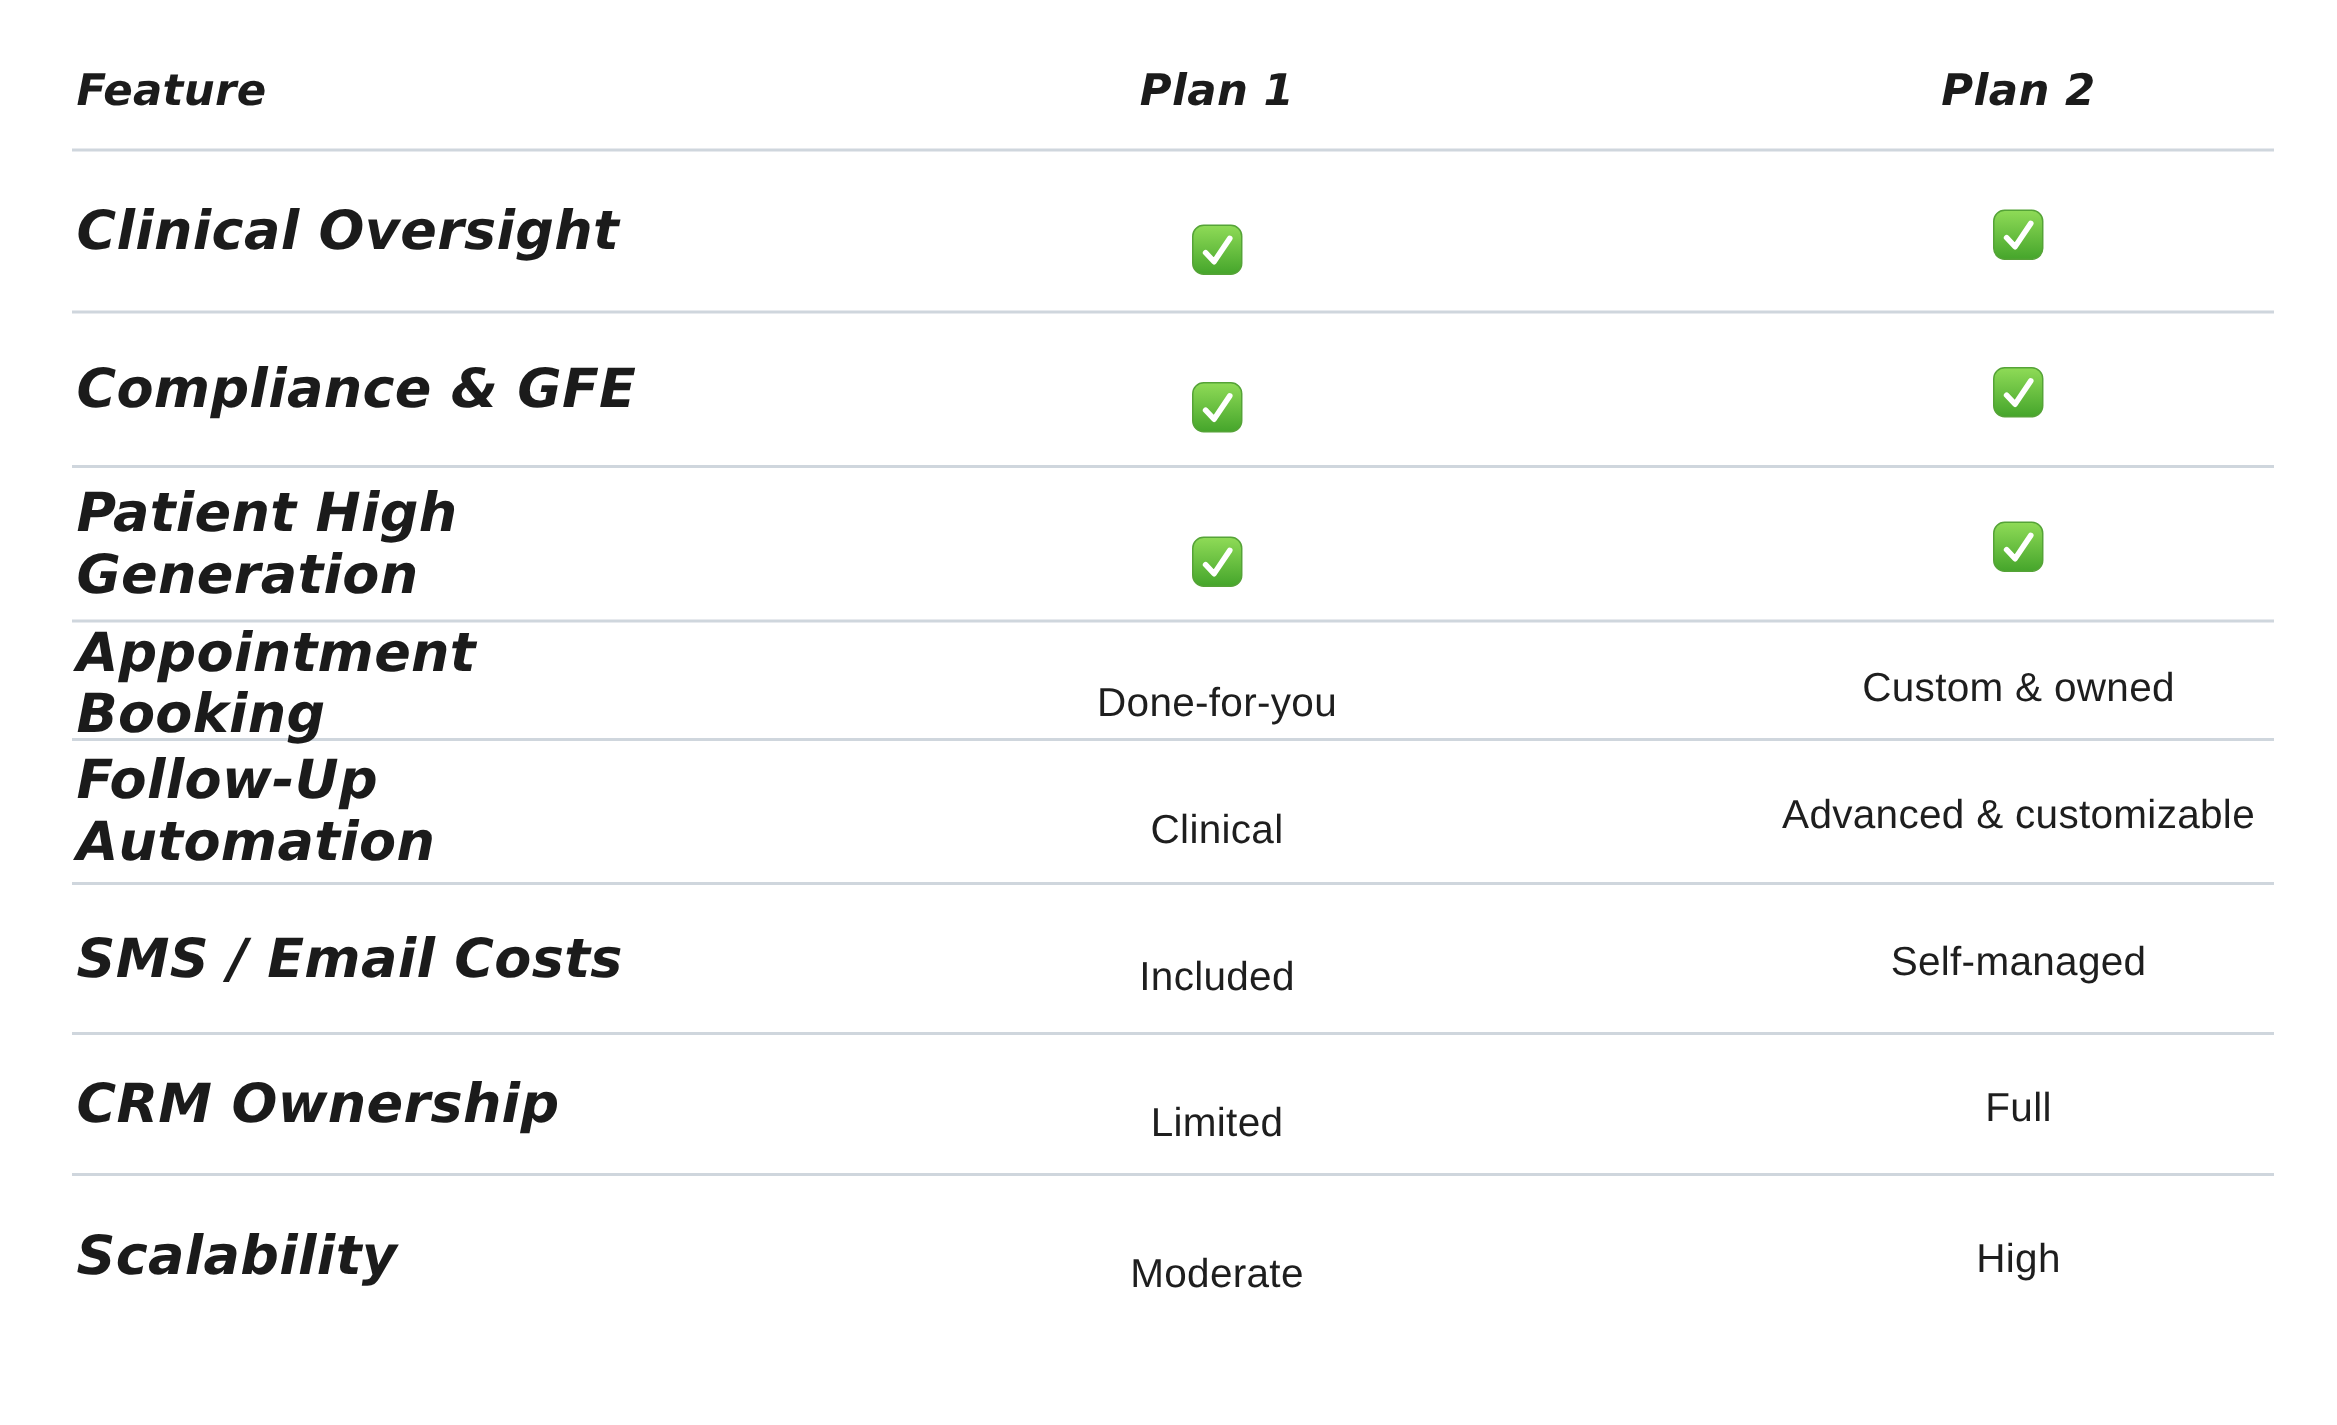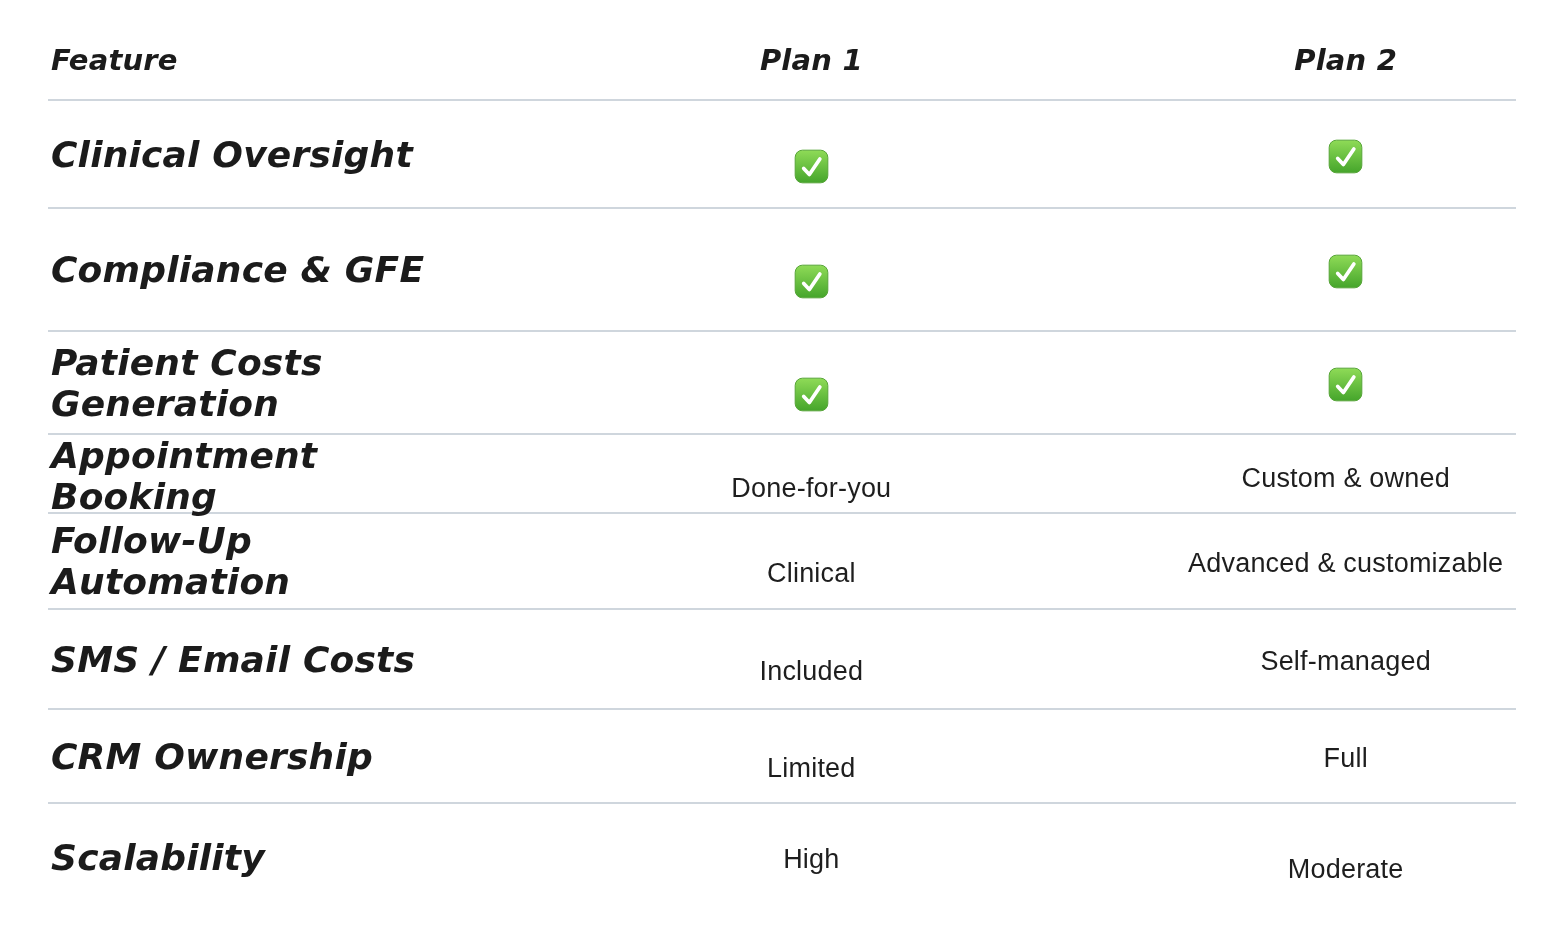--- a/index.html
+++ b/index.html
@@ -25,21 +25,21 @@
     display: grid;
     grid-template-columns: 27.2% 49.6% 23.2%;
     align-items: center;
     border-bottom: 2px solid #cfd6dd;
     box-sizing: border-box;
   }
   .row.no-border { border-bottom: none; }
 
   .header-row { height: 101px; }
   .body-rows .row:nth-child(1) { height: 108px; }
-  .body-rows .row:nth-child(2) { height: 123px; }
+  .body-rows .row:nth-child(2) { height: 103px; }
   .body-rows .row:nth-child(3) { height: 103px; }
   .body-rows .row:nth-child(4) { height: 79px; }
   .body-rows .row:nth-child(5) { height: 96px; }
   .body-rows .row:nth-child(6) { height: 100px; }
   .body-rows .row:nth-child(7) { height: 94px; }
   .body-rows .row:nth-child(8) { height: 106px; }
 
   .cell { overflow: visible; }
   .cell-feature { text-align: left; padding-left: 3px; }
   .cell-plan1, .cell-plan2 { text-align: center; }
@@ -166,21 +166,21 @@
     </defs>
     <rect x="1.2" y="1.2" width="33.6" height="33.6" rx="7.5" fill="url(#check-grad)" stroke="#55a337" stroke-width="1"></rect>
     <path d="M10 20 L15.8 26.2 L26.6 10.2" fill="none" stroke="#ffffff" stroke-width="3.8" stroke-linecap="round" stroke-linejoin="round"></path>
   </svg>
 </span>
     </div>
   </div>
 
   <div class="row">
     <div class="cell cell-feature">
-      <span class="cell-content feature-label">Patient Costs Generation</span>
+      <span class="cell-content feature-label">Patient High Generation</span>
     </div>
     <div class="cell cell-plan1">
       <span class="cell-content">
   <svg class="check-icon" viewBox="0 0 36 36" aria-hidden="true">
     <defs>
       <linearGradient id="check-grad" x1="0" y1="0" x2="0" y2="1">
         <stop offset="0" stop-color="#8fdb57"></stop>
         <stop offset="1" stop-color="#45a52b"></stop>
       </linearGradient>
     </defs>
@@ -250,23 +250,23 @@
     </div>
     <div class="cell cell-plan2">
       <span class="cell-content value-text">Full</span>
     </div>
   </div>
 
   <div class="row no-border">
     <div class="cell cell-feature">
       <span class="cell-content feature-label">Scalability</span>
     </div>
+    <div class="cell cell-plan1">
+      <span class="cell-content value-text">Moderate</span>
+    </div>
     <div class="cell cell-plan2">
       <span class="cell-content value-text">High</span>
     </div>
-    <div class="cell cell-plan1">
-      <span class="cell-content value-text">Moderate</span>
-    </div>
   </div>
 </div>
 
   </div>
 </div>
 
 </body></html>

